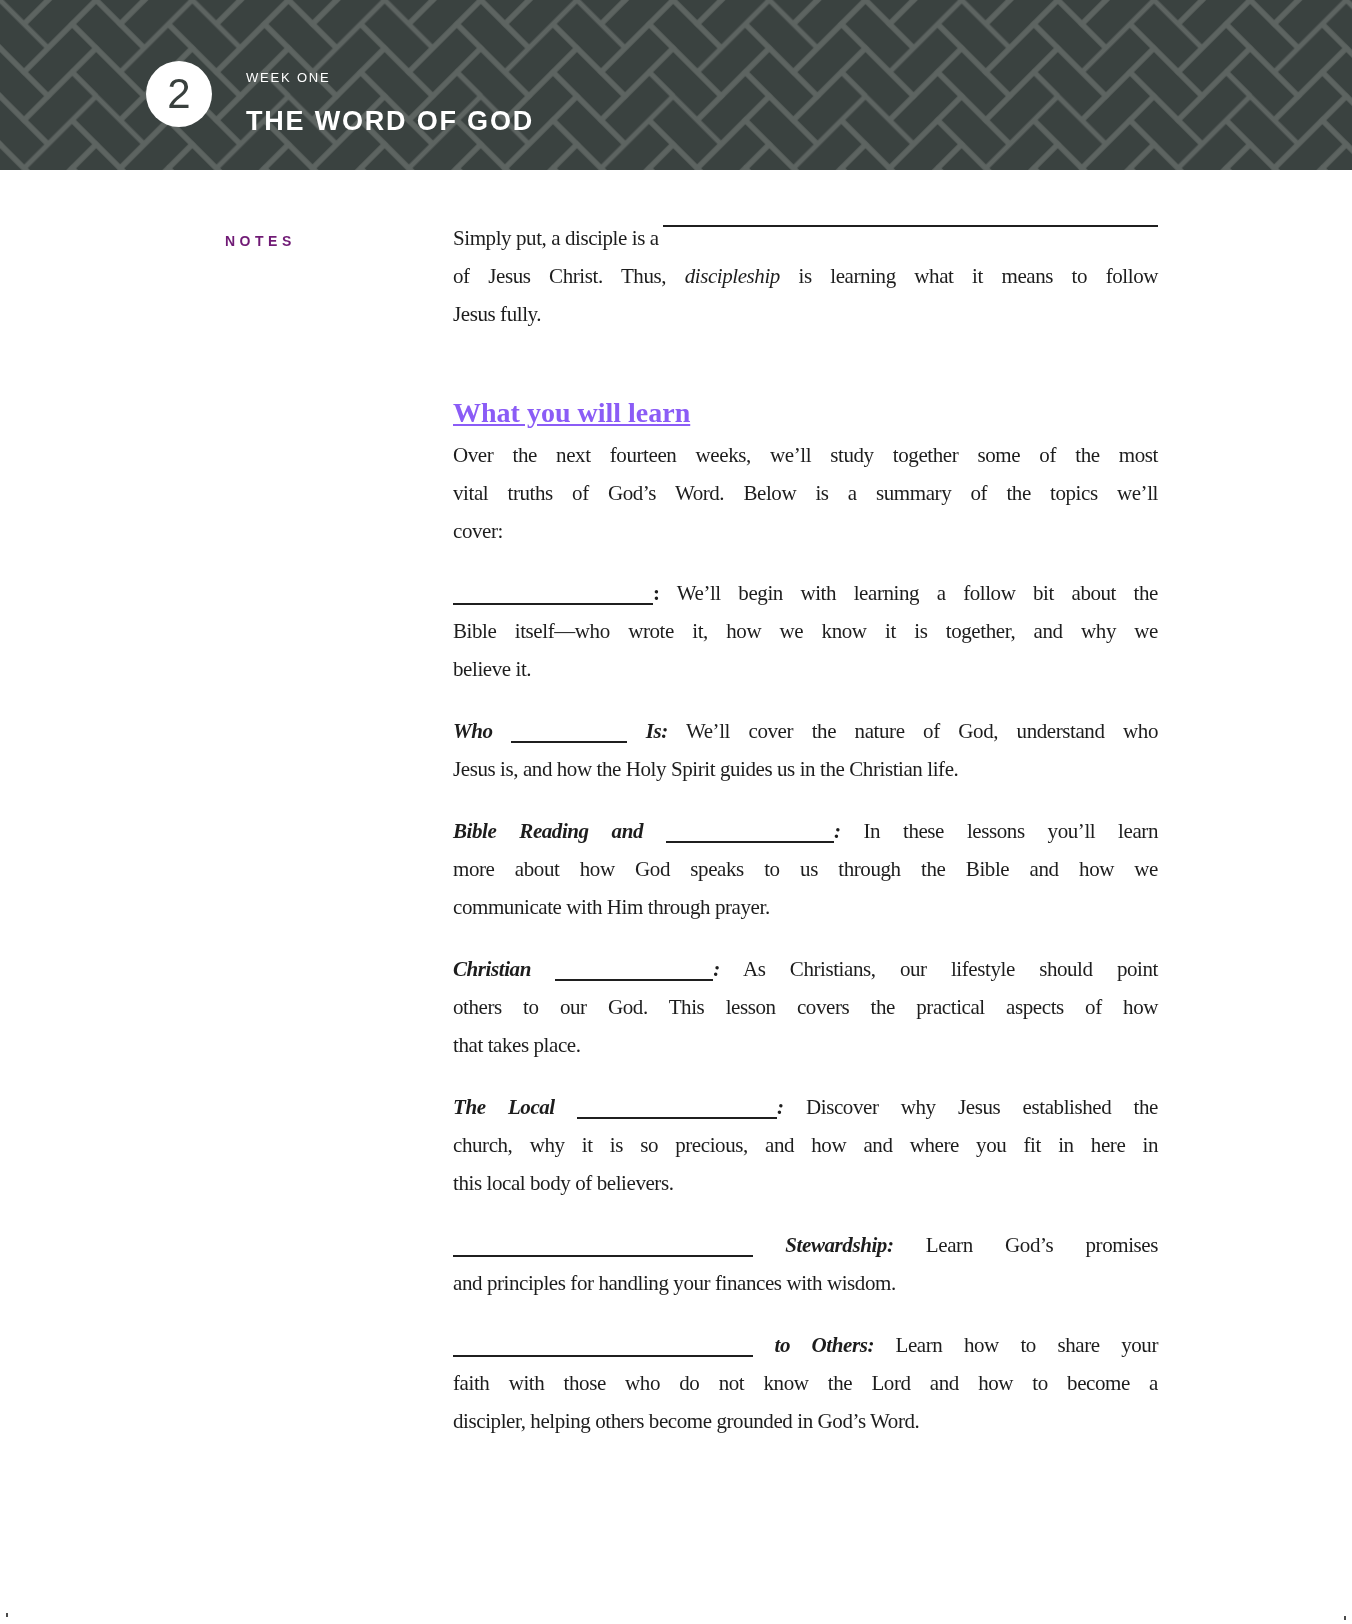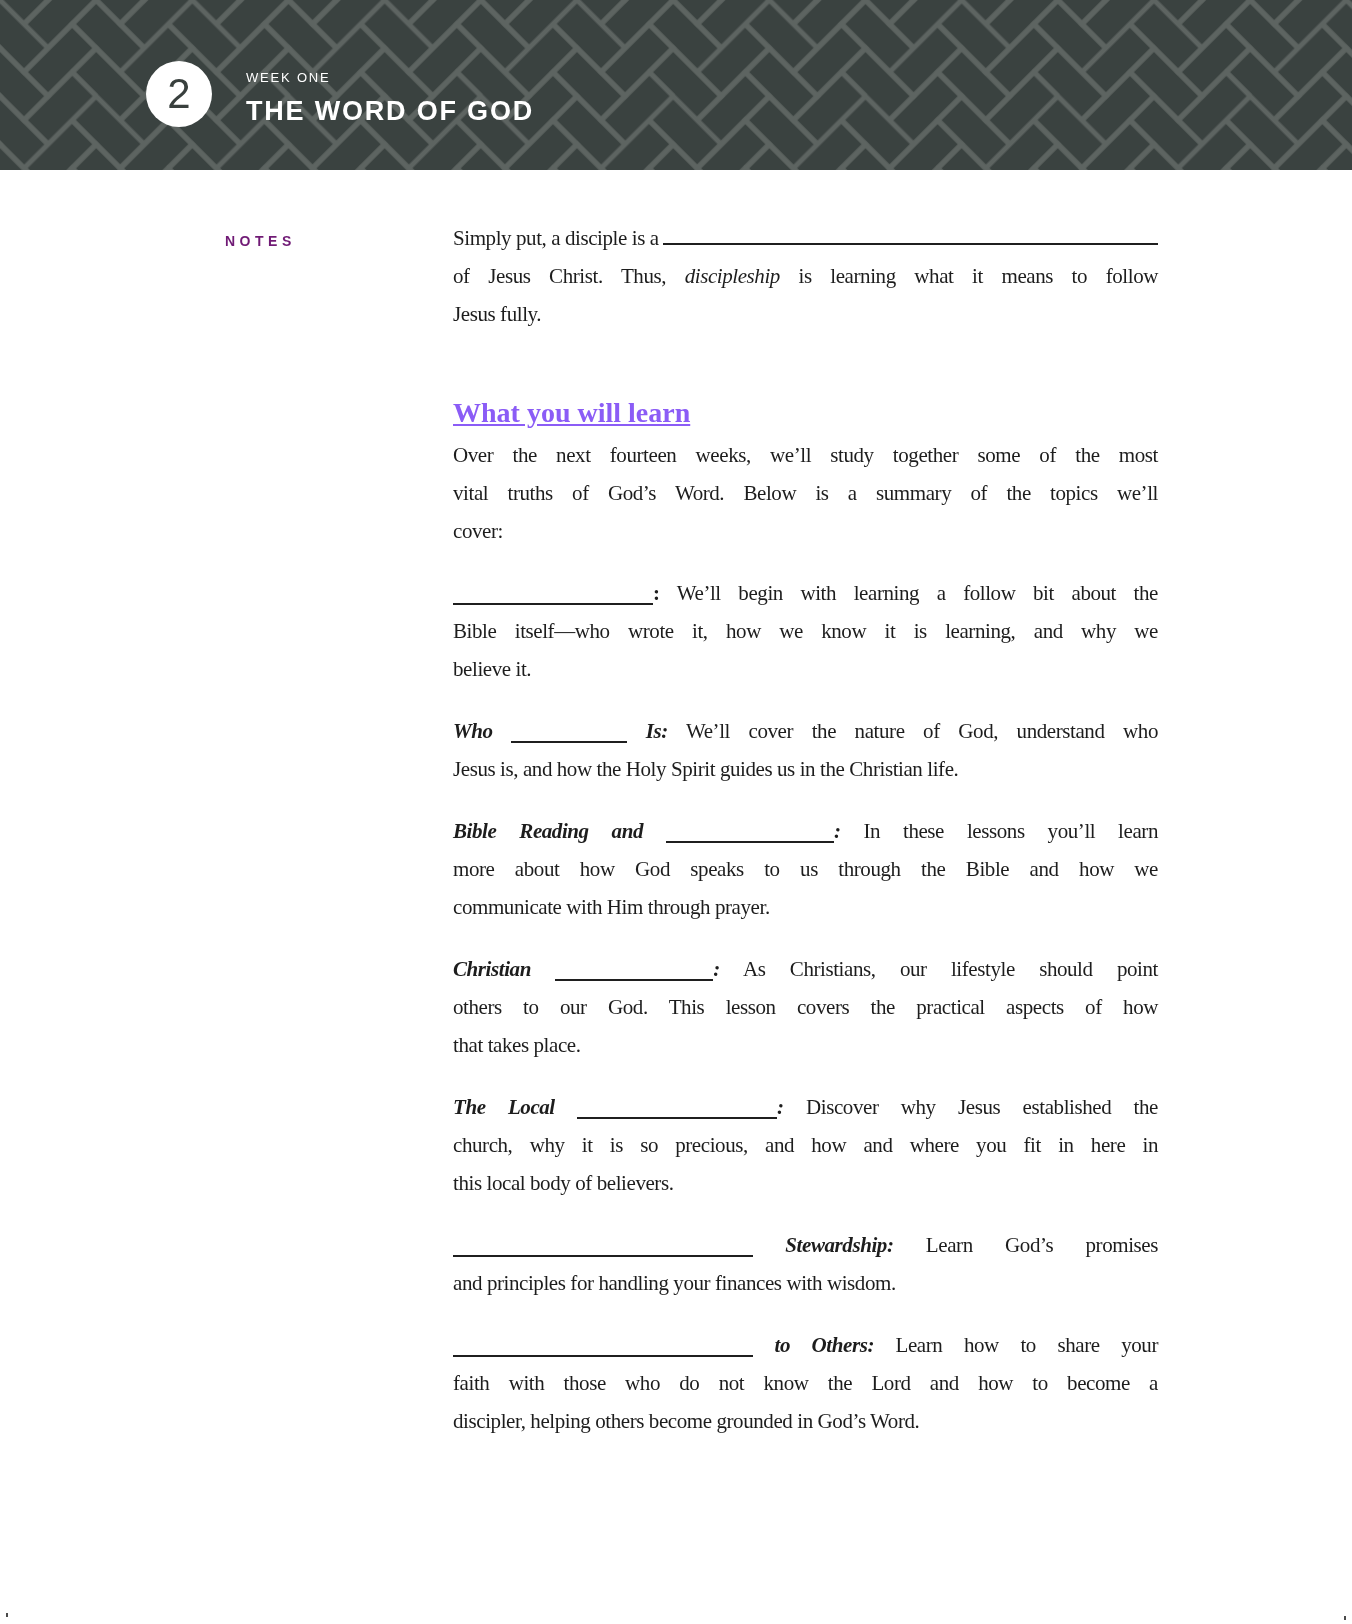--- a/index.html
+++ b/index.html
@@ -17,21 +17,21 @@
   .page-circle{
     position:absolute;left:146px;top:61px;width:66px;height:66px;
     background:#ffffff;border-radius:50%;
     display:flex;align-items:center;justify-content:center;
     font-family:"Liberation Sans",sans-serif;
     font-size:42px;font-weight:400;color:#39403e;
   }
   .header-titles{position:absolute;left:246px;top:66px;color:#ffffff;
     font-family:"Liberation Sans",sans-serif;}
   .week-label{font-size:13px;font-weight:400;letter-spacing:1.8px;line-height:24px;}
-  .page-title{font-size:27px;font-weight:700;letter-spacing:1.8px;line-height:30px;margin-top:6px;}
+  .page-title{font-size:27px;font-weight:700;letter-spacing:1.8px;line-height:30px;margin-top:16px;}
   
   .notes-label{
     position:absolute;left:225px;top:233px;
     font-family:"Liberation Sans",sans-serif;
     font-size:14px;font-weight:700;letter-spacing:4.5px;color:#701a75;
   }
   
   .body-col{
     position:absolute;left:453px;top:219px;width:705px;
     color:#1d1d1d;font-size:21px;letter-spacing:-0.02em;line-height:38px;
@@ -40,21 +40,21 @@
     font-weight:700;font-size:28px;line-height:40px;letter-spacing:0;
     margin-top:60px;margin-bottom:3px;color:#8b5cf6;text-decoration:underline;
   }
   .para{margin-top:24px;}
   .para:first-child{margin-top:0;}
   .line{
     text-align:justify;text-align-last:justify;text-justify:inter-word;
     line-height:38px;
   }
   .line.last{text-align-last:left;}
-  .line.flexline{display:flex;align-items:center;}
+  .line.flexline{display:flex;align-items:flex-start;}
   .flexline span{white-space:pre;}
   .bi{font-weight:700;font-style:italic;}
   .i{font-style:italic;}
   .b{font-weight:700;}
   .blank{
     display:inline-block;height:1px;border-bottom:2px solid #1f1f1f;
     vertical-align:-5px;
   }
   .flexline .blank{position:relative;top:5px;}
   .blank.flex{flex:1 1 auto;}
@@ -117,21 +117,21 @@
       </div>
     <div class="section-heading">What you will learn</div>
     <div id="para-rest">
         <div class="para">
           <div class="line"><span>Over the next fourteen weeks, we’ll study together some of the most</span></div>
           <div class="line"><span>vital truths of God’s Word. Below is a summary of the topics we’ll</span></div>
           <div class="line last"><span>cover:</span></div>
         </div>
         <div class="para">
           <div class="line"><span class="blank" style="width: 200px;"></span><span class="b">:</span><span> We’ll begin with learning a follow bit about the</span></div>
-          <div class="line"><span>Bible itself—who wrote it, how we know it is learning, and why we</span></div>
+          <div class="line"><span>Bible itself—who wrote it, how we know it is together, and why we</span></div>
           <div class="line last"><span>believe it.</span></div>
         </div>
         <div class="para">
           <div class="line"><span class="bi">Who </span><span class="blank" style="width: 116px;"></span><span class="bi"> Is:</span><span> We’ll cover the nature of God, understand who</span></div>
           <div class="line last"><span>Jesus is, and how the Holy Spirit guides us in the Christian life.</span></div>
         </div>
         <div class="para">
           <div class="line"><span class="bi">Bible Reading and </span><span class="blank" style="width: 168px;"></span><span class="bi">:</span><span> In these lessons you’ll learn</span></div>
           <div class="line"><span>more about how God speaks to us through the Bible and how we</span></div>
           <div class="line last"><span>communicate with Him through prayer.</span></div>

